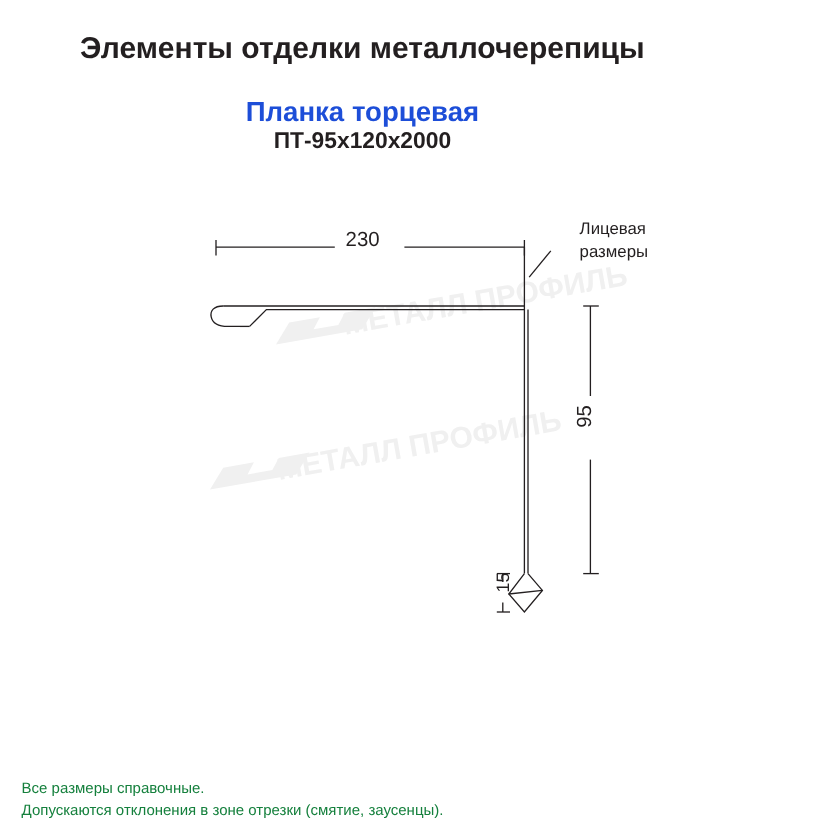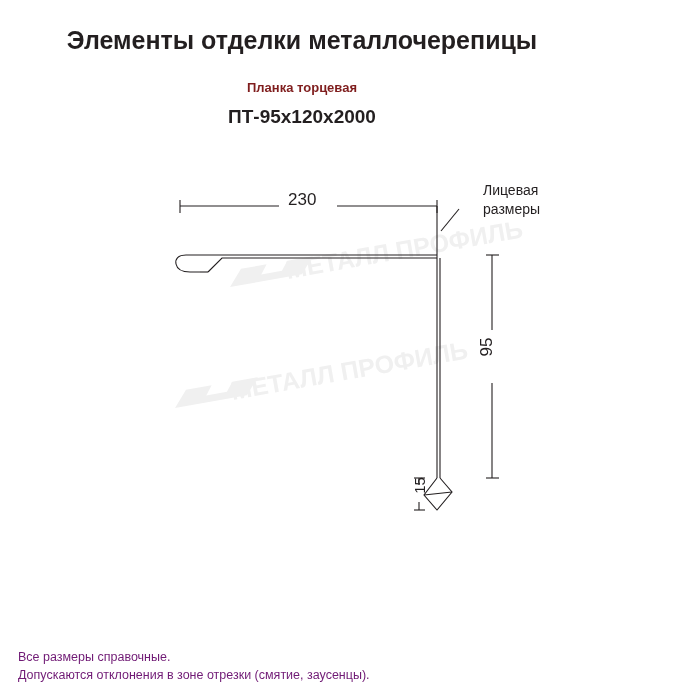--- a/index.html
+++ b/index.html
@@ -28,29 +28,28 @@
     text-align: center;
   }
   .main-title {
     font-size: 25px;
     font-weight: bold;
     letter-spacing: 0px;
     margin-top: 26px;
     color: #231f20;
   }
   .sub-title {
-    font-size: 13px;
+    font-size: 23px;
     font-weight: bold;
     margin-top: 25px;
-    color: #7f1d1d;
+    color: #1d4ed8;
   }
   .code-title {
     font-size: 19px;
     font-weight: bold;
-    margin-top: 11px;
     color: #231f20;
   }
   .watermark {
     position: absolute;
     left: 0;
     top: 0;
     width: 700px;
     height: 700px;
     pointer-events: none;
   }
@@ -60,21 +59,21 @@
     top: 0;
     width: 700px;
     height: 700px;
   }
   .footnotes {
     position: absolute;
     left: 18px;
     bottom: 16px;
     font-size: 12.5px;
     line-height: 1.45;
-    color: #701a75;
+    color: #15803d;
   }
   .footnotes div {
     white-space: nowrap;
   }
   .dim-label {
     position: absolute;
     font-size: 17px;
     color: #231f20;
   }
   .label-120 {

